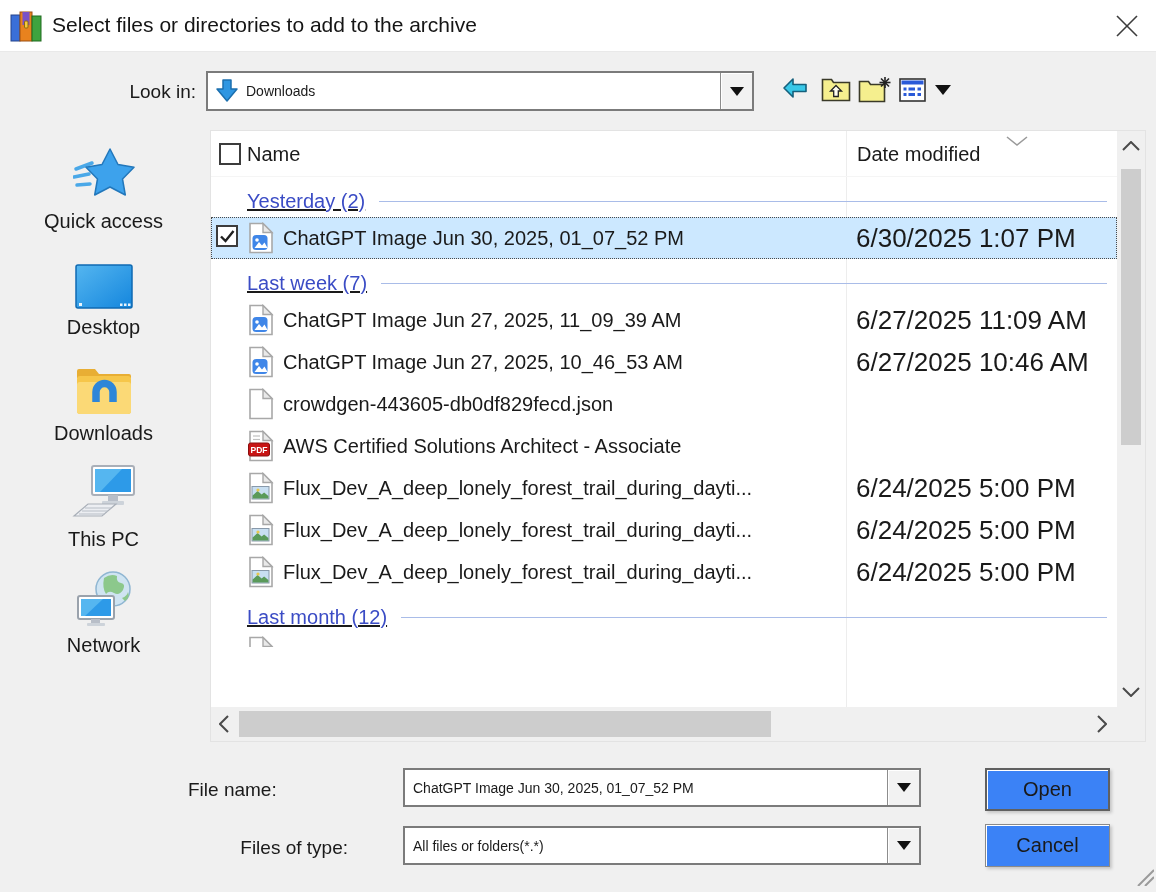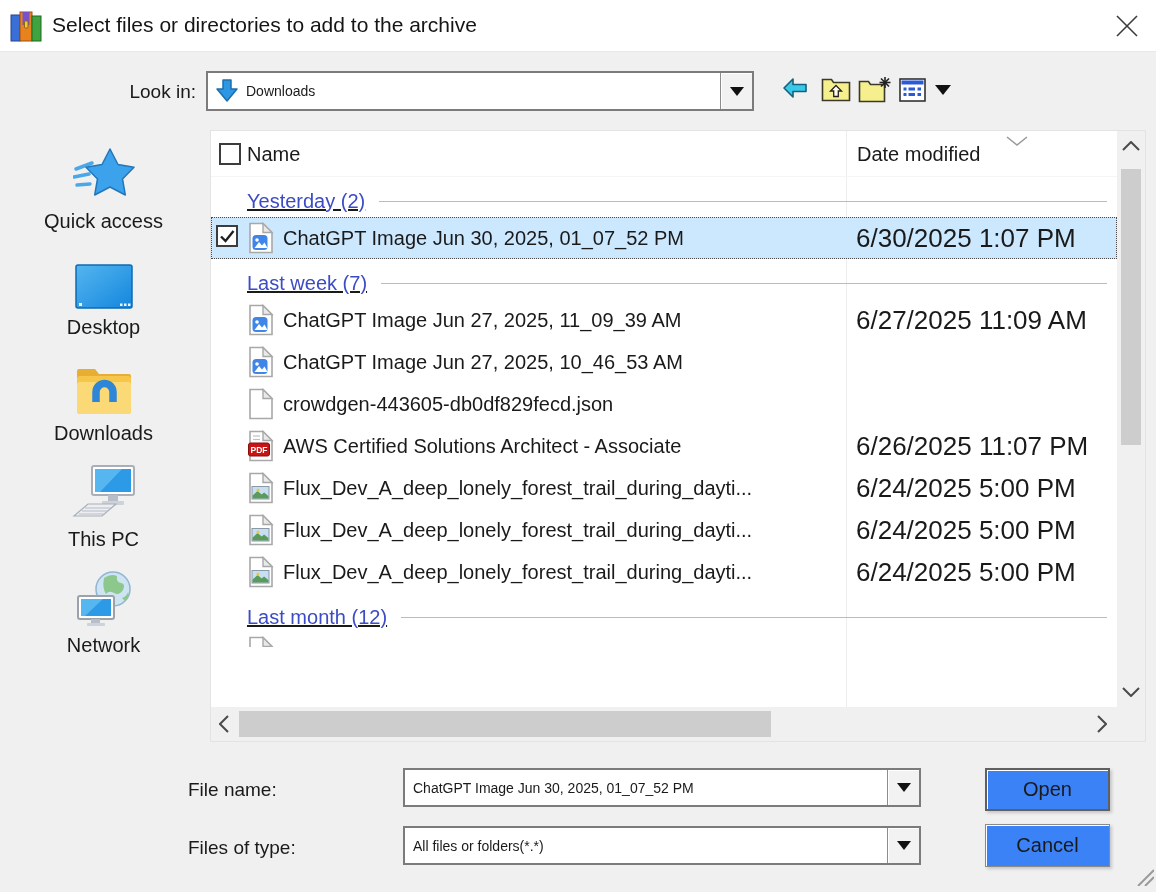--- a/index.html
+++ b/index.html
@@ -291,41 +291,41 @@
         </div>
         <div class="file-row">
           <span class="f-icon"><svg width="26" height="32" viewBox="0 0 26 32">
               <path d="M2 1.5 h13 l9 9 v20 h-22 z" fill="#fff" stroke="#a8a8a8" stroke-width="1.6"></path>
               <path d="M15 1.5 v9 h9 z" fill="#e9e9e9" stroke="#a8a8a8" stroke-width="1.4"></path>
               <rect x="4.5" y="13" width="15" height="15" rx="3.5" fill="#3f86e8"></rect>
               <circle cx="9" cy="18" r="1.8" fill="#fff"></circle>
               <path d="M6.5 26 l4.5-6 3 3.5 2.5-3 3 5.5 z" fill="#fff"></path>
             </svg></span>
           <span class="f-name">ChatGPT Image Jun 27, 2025, 10_46_53 AM</span>
+          <span class="f-date">6/27/2025 10:46 AM</span>
         </div>
         <div class="file-row">
           <span class="f-icon"><svg width="26" height="32" viewBox="0 0 26 32">
               <path d="M2 1.5 h13 l9 9 v20 h-22 z" fill="#fff" stroke="#a8a8a8" stroke-width="1.6"></path>
               <path d="M15 1.5 v9 h9 z" fill="#e9e9e9" stroke="#a8a8a8" stroke-width="1.4"></path>
             </svg></span>
           <span class="f-name">crowdgen-443605-db0df829fecd.json</span>
         </div>
         <div class="file-row">
           <span class="f-icon"><svg width="26" height="32" viewBox="0 0 26 32">
               <path d="M2 1.5 h13 l9 9 v20 h-22 z" fill="#fff" stroke="#a8a8a8" stroke-width="1.6"></path>
               <path d="M15 1.5 v9 h9 z" fill="#e9e9e9" stroke="#a8a8a8" stroke-width="1.4"></path>
               <g stroke="#c0c0c0" stroke-width="1.2">
                 <line x1="5" y1="6" x2="12" y2="6"></line>
                 <line x1="5" y1="9.5" x2="12" y2="9.5"></line>
               </g>
               <rect x="0.5" y="13" width="21" height="13" rx="2" fill="#c81414" stroke="#8a0e0e"></rect>
               <text x="11" y="23" text-anchor="middle" font-family="Liberation Sans, sans-serif" font-size="8.5" font-weight="bold" fill="#fff">PDF</text>
             </svg></span>
           <span class="f-name">AWS Certified Solutions Architect - Associate</span>
-          <span class="f-date">6/26/2025 11:07 PM</span>
         </div>
         <div class="file-row">
           <span class="f-icon"><svg width="26" height="32" viewBox="0 0 26 32">
               <path d="M2 1.5 h13 l9 9 v20 h-22 z" fill="#fff" stroke="#a8a8a8" stroke-width="1.6"></path>
               <path d="M15 1.5 v9 h9 z" fill="#e9e9e9" stroke="#a8a8a8" stroke-width="1.4"></path>
               <rect x="4" y="14.5" width="17" height="12.5" fill="#c8dff2" stroke="#8899aa"></rect>
               <path d="M4.6 23.5 l5-4.5 4 3.5 2.5-2 4.3 3.4 v2.5 h-15.8 z" fill="#5a9a5a"></path>
               <circle cx="10" cy="18" r="1.6" fill="#e8c84c"></circle>
             </svg></span>
           <span class="f-name">Flux_Dev_A_deep_lonely_forest_trail_during_dayti...</span>
@@ -397,21 +397,21 @@
 
 <span class="fname-label" style="text-align:left;left:188px;">File name:</span>
 <div class="combo fname-combo">
   <span class="combo-value text-pad">ChatGPT Image Jun 30, 2025, 01_07_52 PM</span>
   <span class="arrow-btn">
       <span class="tri-down"></span>
     </span>
 </div>
 <div class="btn btn-open">Open</div>
 
-<span class="ftype-label" style="text-align:left;left:188px;">Files of type:</span>
+<span class="ftype-label" style="text-align:right;left:188px;">Files of type:</span>
 <div class="combo ftype-combo">
   <span class="combo-value text-pad">All files or folders(*.*)</span>
   <span class="arrow-btn">
       <span class="tri-down"></span>
     </span>
 </div>
 <div class="btn btn-cancel">Cancel</div>
 
 <span class="resize-grip">
   <svg width="24" height="24" viewBox="0 0 24 24">

